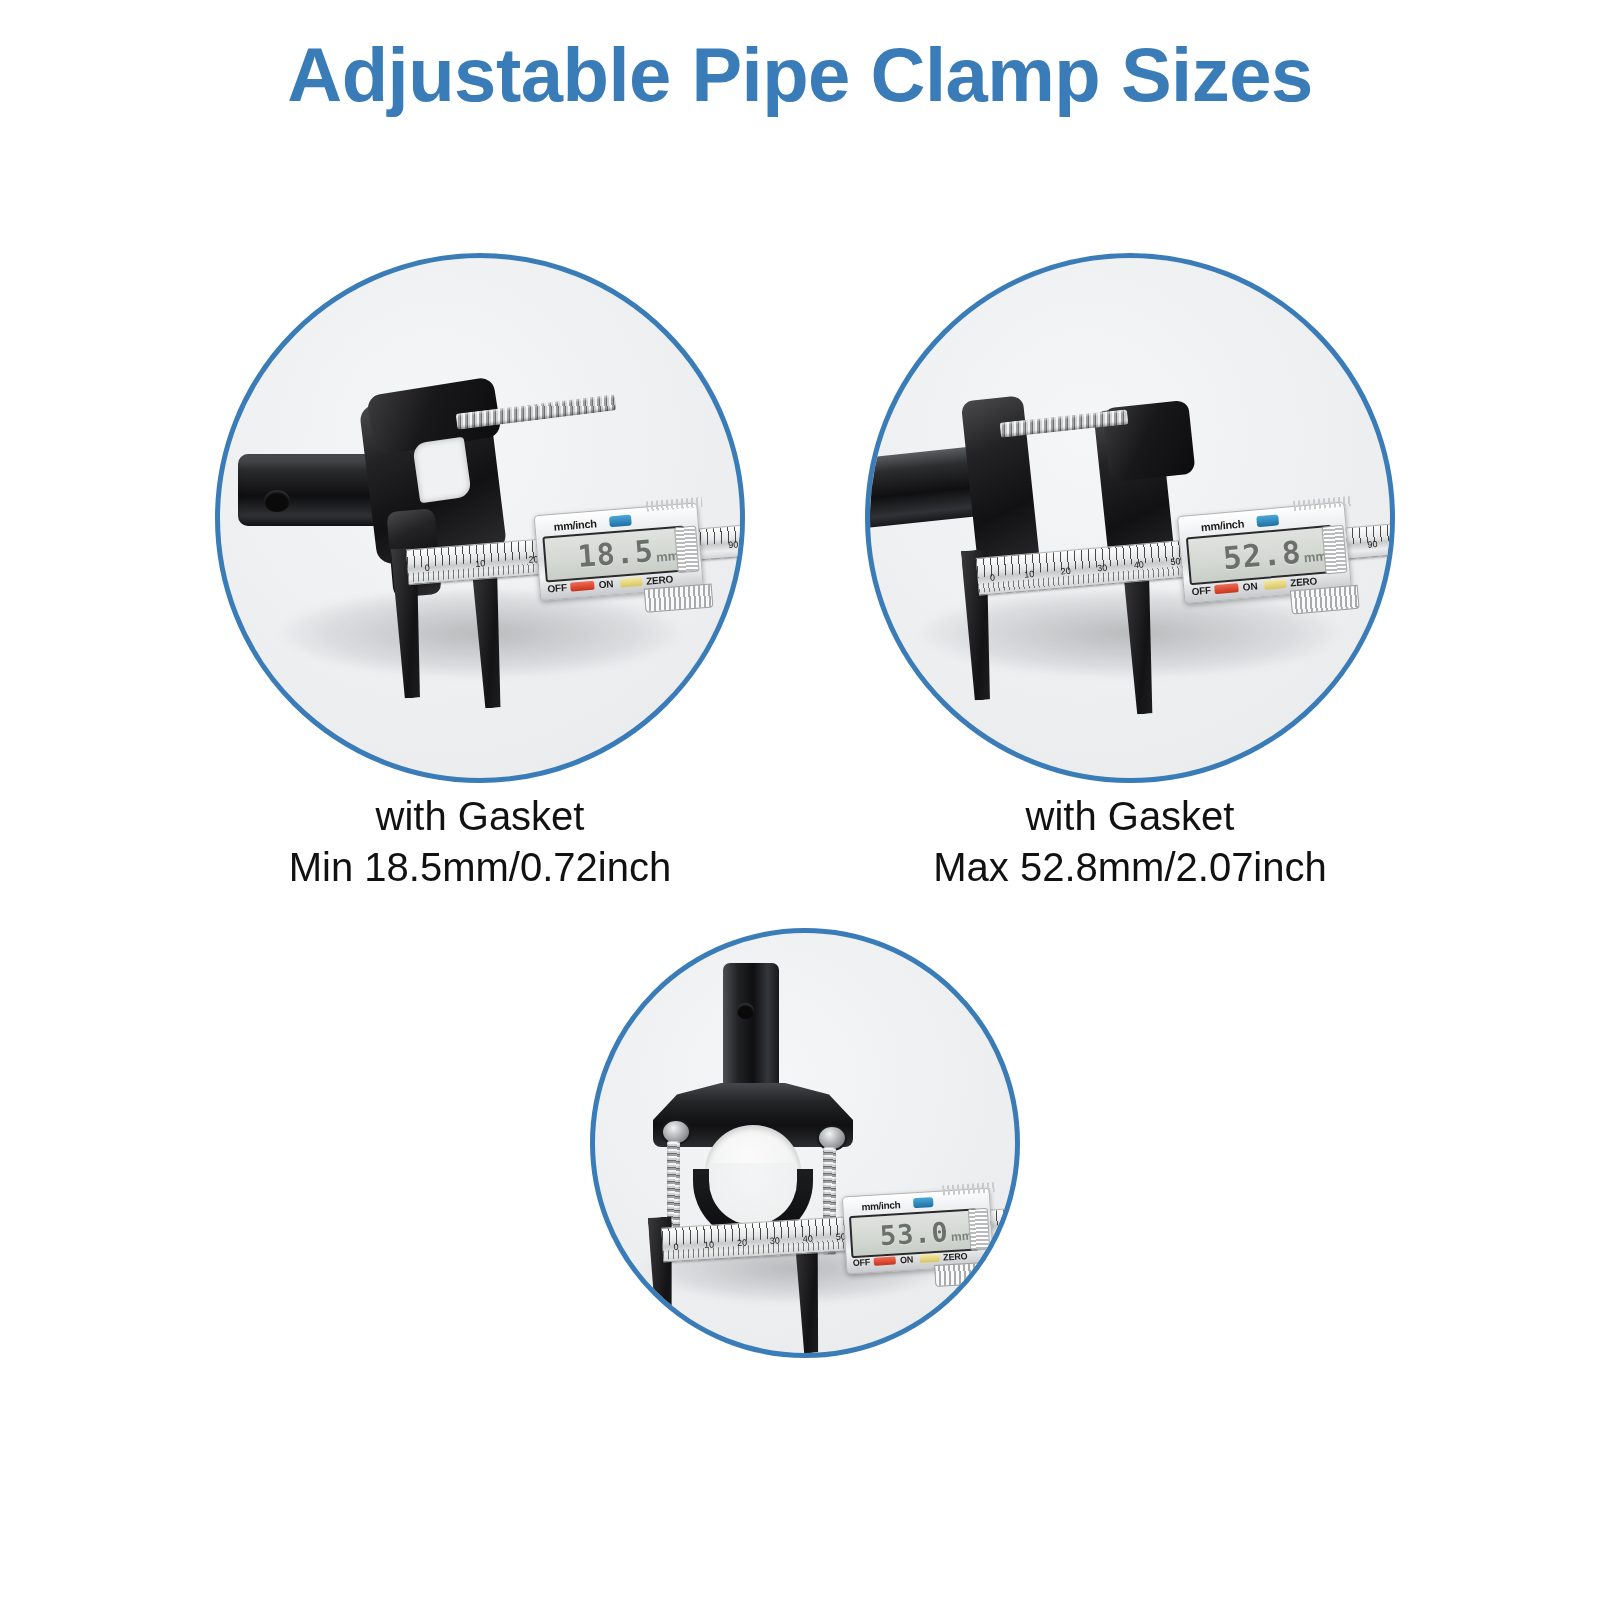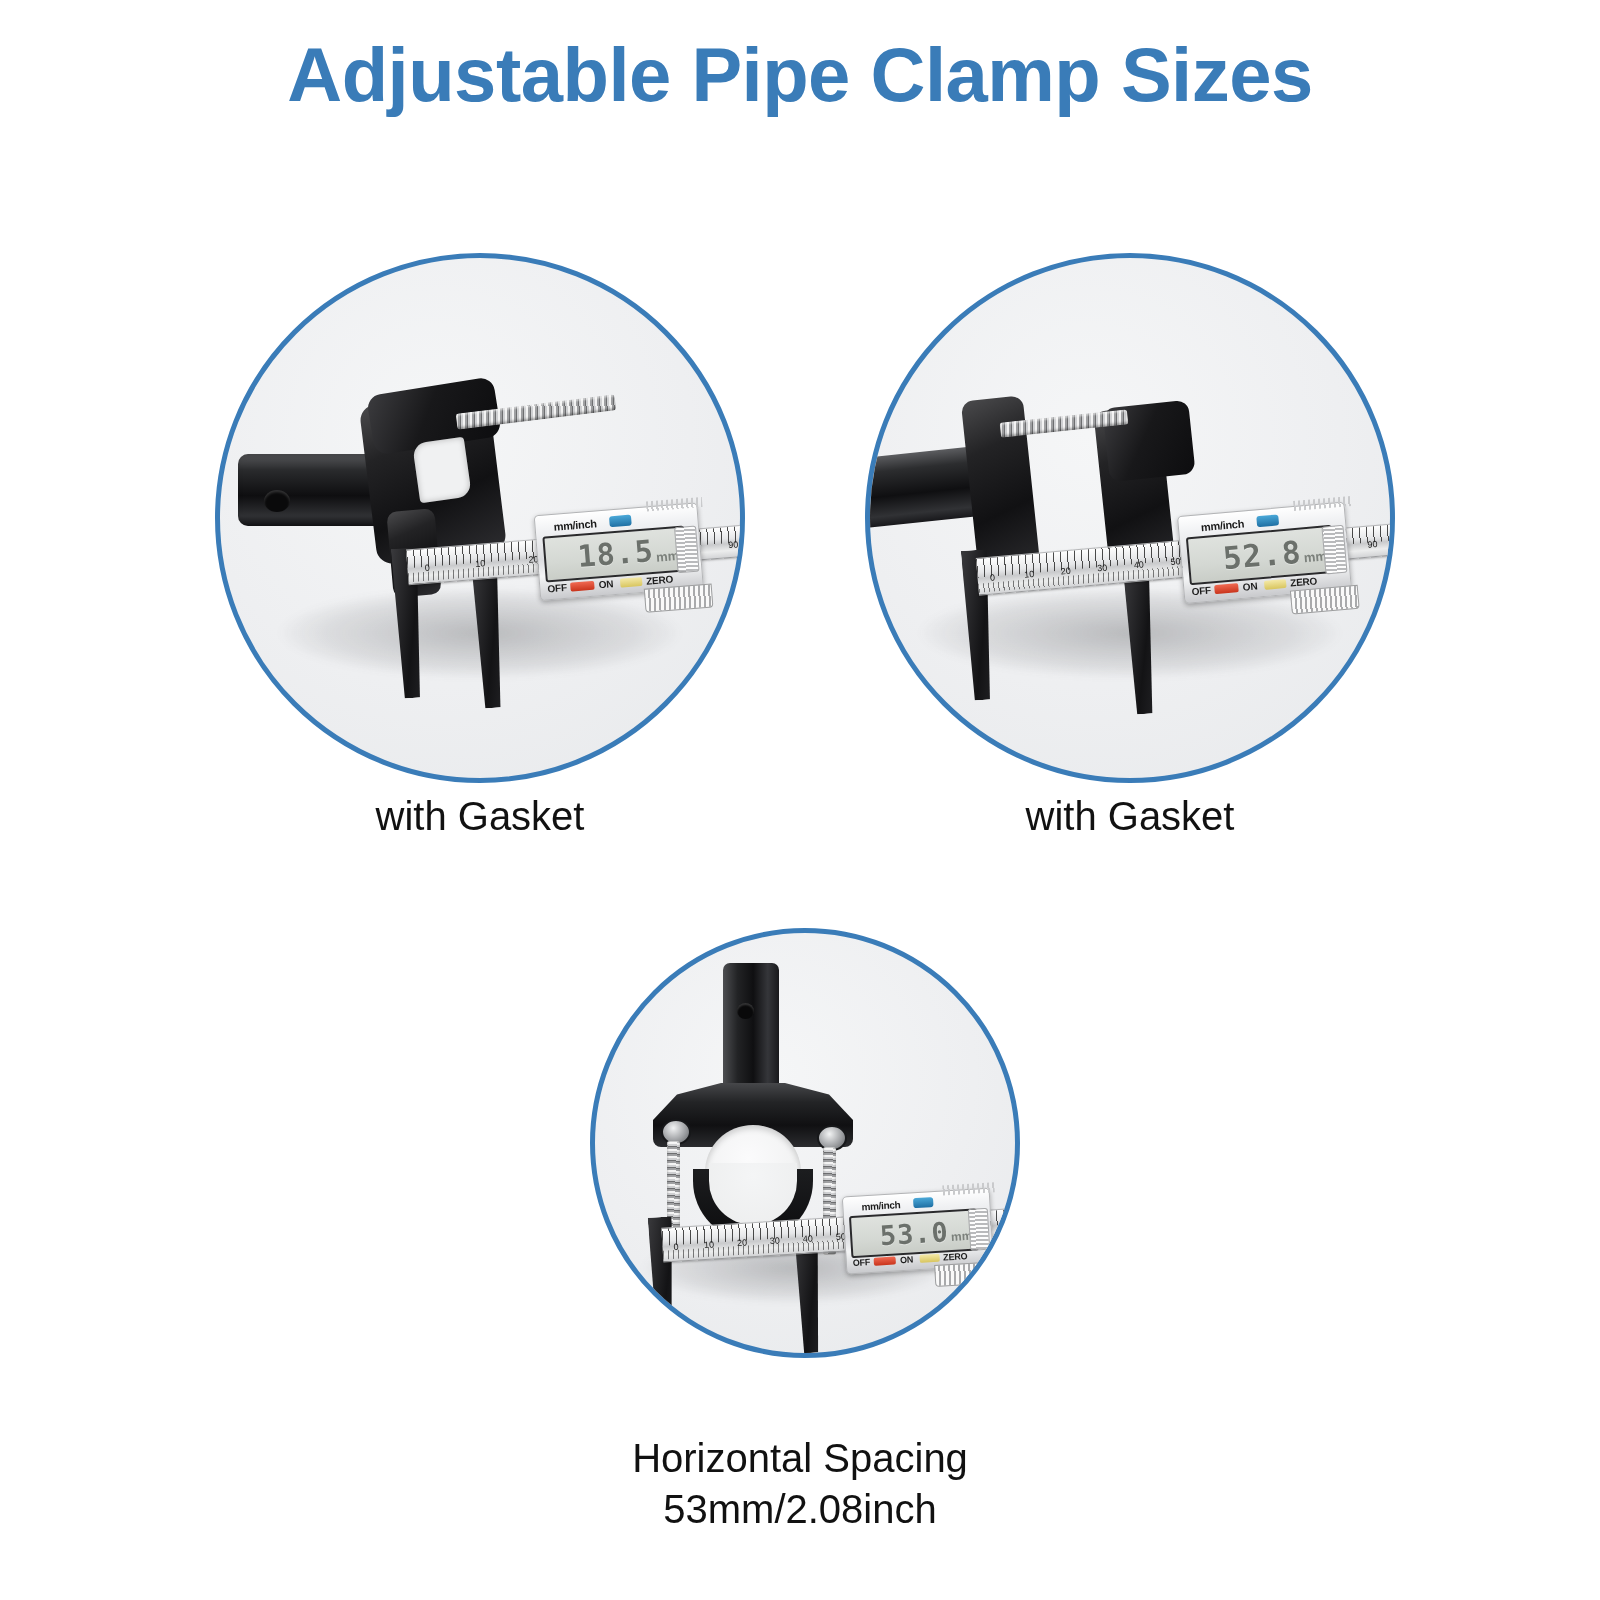--- a/index.html
+++ b/index.html
@@ -204,20 +204,21 @@
           <div class="cal-grip" style="left:138px;top:22px;width:20px;height:44px;"></div>
         </div>
 
         <div class="cal-thumb" style="left:300px;top:86px;width:66px;height:22px;"></div>
       </div>
 
     </div>
   </div>
   <div class="caption cap-1">
     <div>with Gasket</div>
+    <div>Min 18.5mm/0.72inch</div>
   </div>
 </div>
 
 <div class="panel panel-2">
   <div class="circle c-lg">
     <div class="stage">
 
       <div class="shadow-soft" style="left:50px;top:330px;width:420px;height:90px;"></div>
 
       <div style="position:absolute;left:-10px;top:192px;width:160px;height:70px;
@@ -274,20 +275,21 @@
           <div class="cal-grip" style="left:142px;top:22px;width:20px;height:46px;"></div>
         </div>
 
         <div class="cal-thumb" style="left:326px;top:86px;width:66px;height:22px;"></div>
       </div>
 
     </div>
   </div>
   <div class="caption cap-2">
     <div>with Gasket</div>
+    <div>Max 52.8mm/2.07inch</div>
   </div>
 </div>
 
 <div class="panel panel-3">
   <div class="circle c-sm">
     <div class="stage">
 
       <div class="shadow-soft" style="left:48px;top:300px;width:300px;height:70px;"></div>
 
       <div style="position:absolute;left:128px;top:30px;width:56px;height:140px;
@@ -362,17 +364,13 @@
             <span class="lb" style="font-size:9px;">ZERO</span>
           </div>
           <div class="cal-grip" style="left:124px;top:19px;width:18px;height:40px;"></div>
         </div>
 
         <div class="cal-thumb" style="left:286px;top:76px;width:58px;height:20px;"></div>
       </div>
 
     </div>
   </div>
-  <div class="caption cap-3">
-    <div>Horizontal Spacing</div>
-    <div>53mm/2.08inch</div>
-  </div>
 </div>
 
 </body></html>

